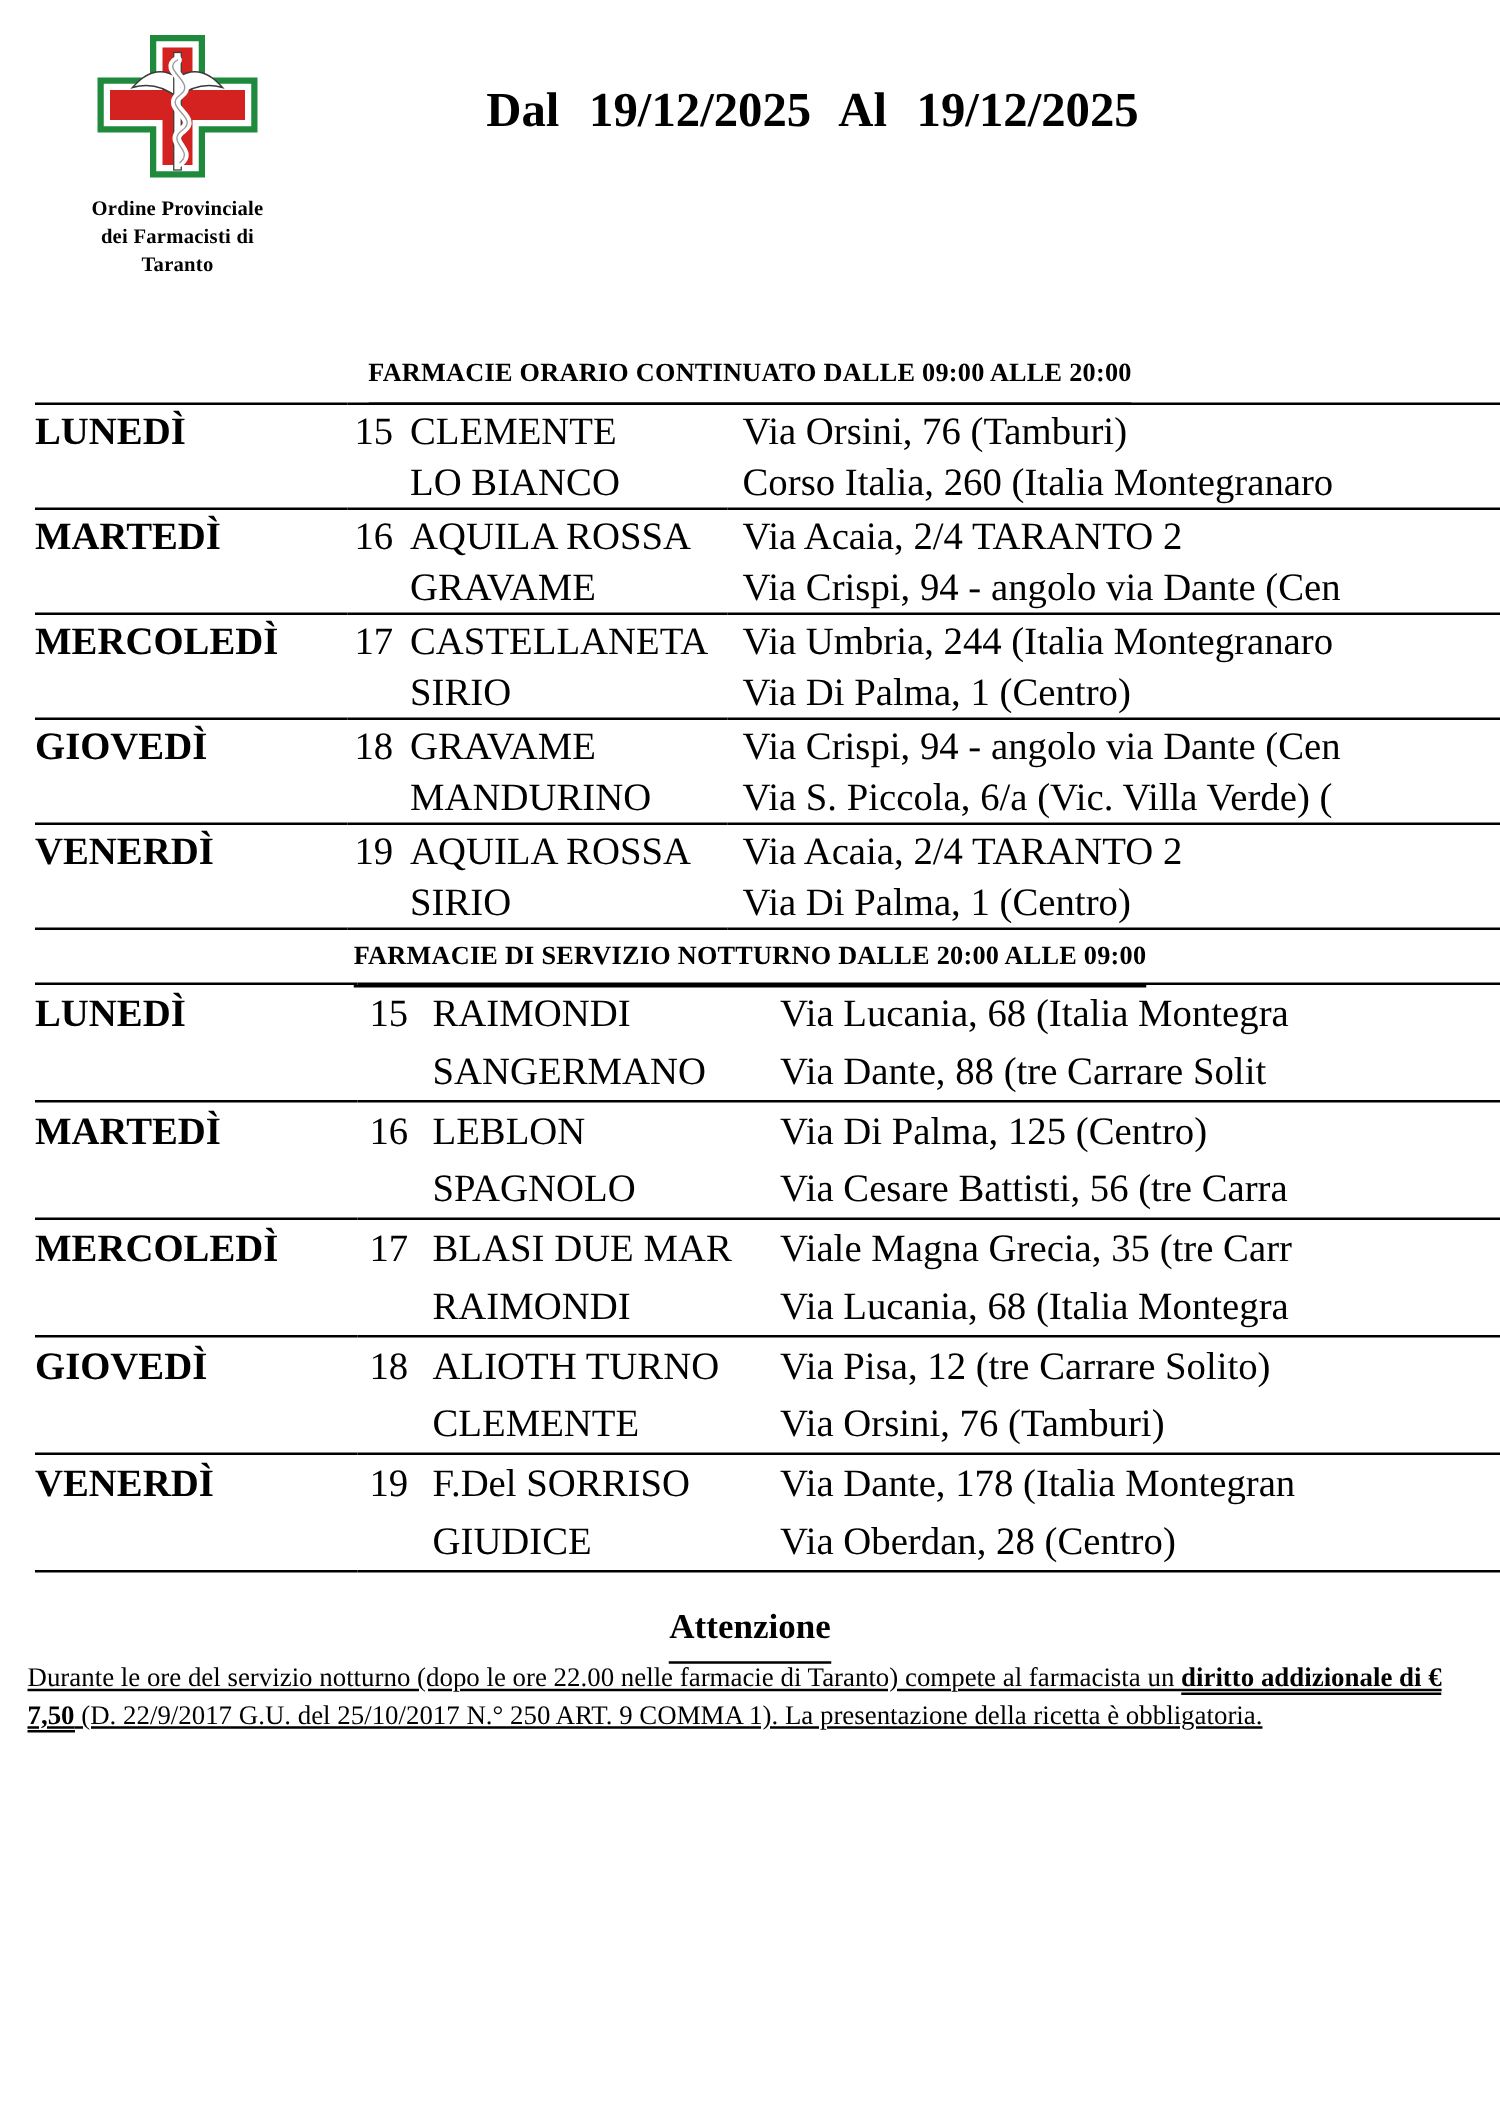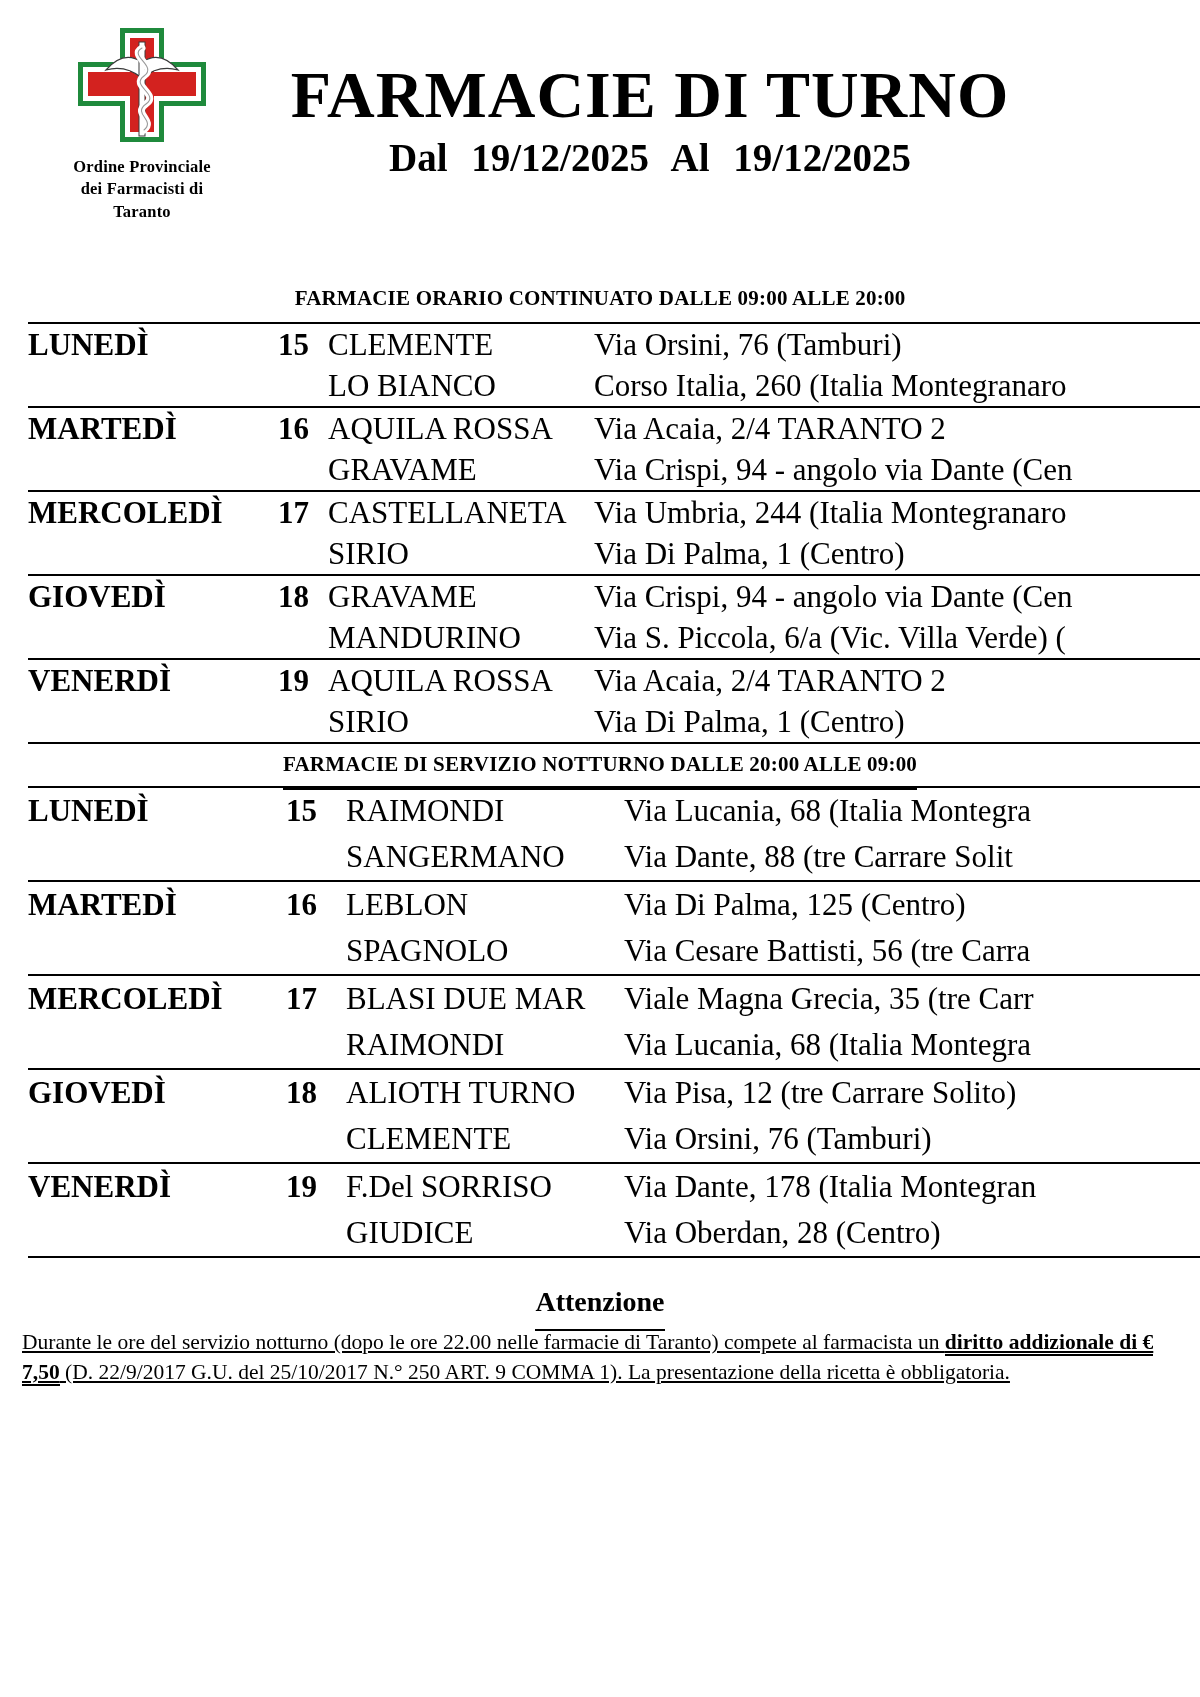--- a/index.html
+++ b/index.html
@@ -104,24 +104,24 @@
   .col-name  { width: 262px; }
   .col-addr  { width: 686px; }
 
   .cell-day {
     font-weight: bold;
     font-size: 31px;
     line-height: 41px;
     white-space: nowrap;
   }
   .cell-num {
-    font-weight: bold;
+    font-weight: normal;
     font-size: 31px;
     line-height: 41px;
-    text-align: left;
+    text-align: center;
     white-space: nowrap;
   }
   .cell-name {
     font-size: 31px;
     line-height: 41px;
     padding-left: 8px;
     white-space: nowrap;
     overflow: hidden;
   }
   .cell-addr {
@@ -192,21 +192,20 @@
       <path d="M70 26 C56 34 86 44 72 54 C58 64 88 72 74 82 C60 92 84 98 72 108" fill="none" stroke="#9a9a9a" stroke-width="1.1" stroke-linecap="round"></path>
     </svg>
     <div class="logo-caption">
       <div>Ordine Provinciale</div>
       <div>dei Farmacisti di</div>
       <div>Taranto</div>
     </div>
   </div>
 
   <div class="title-block">
-    <div class="main-title">FARMACIE DI TURNO</div>
     <div class="date-line">
       <span>Dal</span><span class="sp"></span>
       <span>19/12/2025</span><span class="sp"></span>
       <span>Al</span><span class="sp"></span>
       <span>19/12/2025</span>
     </div>
   </div>
 </div>
 
 <div class="sect1-wrap">

